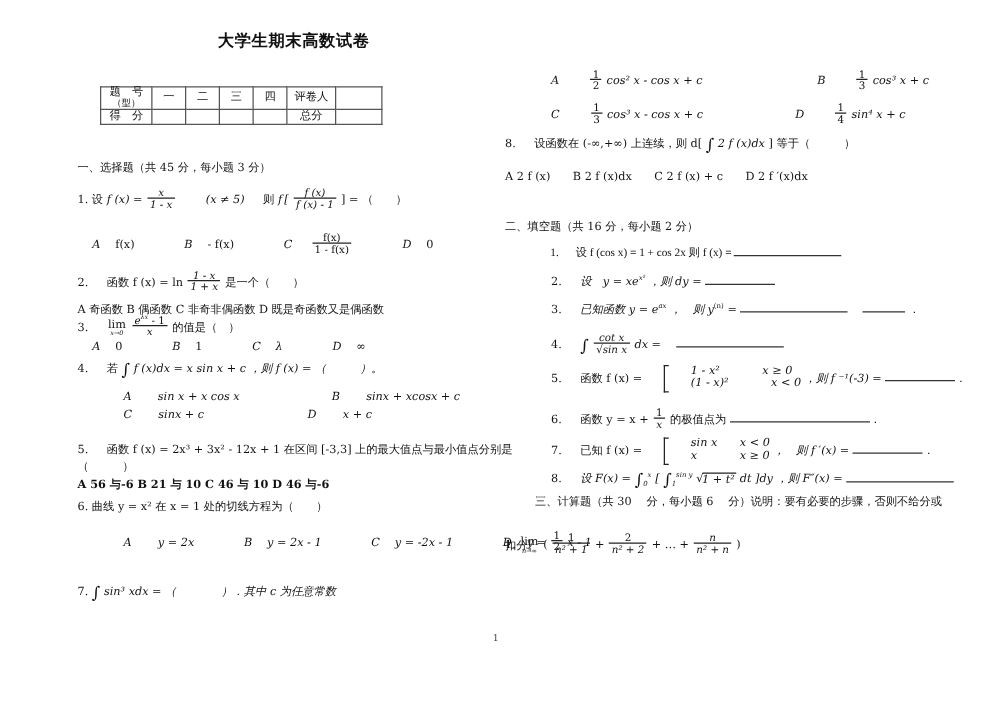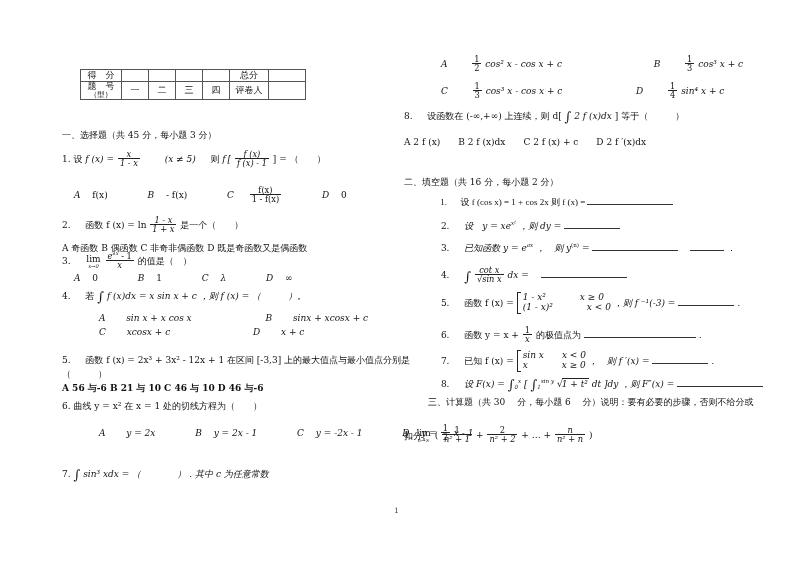--- a/index.html
+++ b/index.html
@@ -97,22 +97,23 @@
     line-height: 1.0;
     margin: 0 1px;
   }
   .lim .lm { display: block; font-style: normal; }
   .lim .lb { display: block; font-size: 0.58em; }
   .brace {
     display: inline-block;
     vertical-align: -0.42em;
     font-size: 1.0em;
     position: relative;
-    padding-left: 6px;
+    padding-left: 22px;
     line-height: 1.12;
+    margin-left: 14px;
   }
   .brace::before {
     content: "";
     position: absolute;
     left: 0; top: 0px;
     width: 3px; height: 100%;
     border-left: 1px solid #222;
     border-top: 1px solid #222;
     border-bottom: 1px solid #222;
   }
@@ -137,44 +138,45 @@
     text-align: center;
     font-size: 7.5px;
     color: #444;
   }
 </style>
 </head>
 <body>
 
 <div class="page">
 
+  <div class="title">大学生期末高数试卷</div>
 
   <table class="score-table">
     <tbody>
         <tr>
-      <td class="c-label">得　分</td>
-      <td class="c-num"></td>
-      <td class="c-num"></td>
-      <td class="c-num"></td>
-      <td class="c-num"></td>
-      <td class="c-mark">总分</td>
-      <td class="c-blank"></td>
-    </tr>
-    <tr>
       <td class="c-label">
         <div>题　号</div>
         <div class="tiny">（型）</div>
       </td>
       <td class="c-num">一</td>
       <td class="c-num">二</td>
       <td class="c-num">三</td>
       <td class="c-num">四</td>
       <td class="c-mark">评卷人</td>
       <td class="c-blank"></td>
     </tr>
+    <tr>
+      <td class="c-label">得　分</td>
+      <td class="c-num"></td>
+      <td class="c-num"></td>
+      <td class="c-num"></td>
+      <td class="c-num"></td>
+      <td class="c-mark">总分</td>
+      <td class="c-blank"></td>
+    </tr>
   </tbody>
     </table>
 
   <div class="col col-left">
 
     <div class="sec-head" style="position:absolute; top:131px;">一、选择题（共 45 分，每小题 3 分）</div>
 
     <div class="q" style="position:absolute; top:150px;">
       <span>1.</span>
       <span>设</span>
@@ -266,21 +268,21 @@
       <span class="sp-l"></span>
       <span class="m">A</span>
       <span class="sp"></span><span class="m">sin x + x cos x</span>
       <span class="sp-l"></span><span class="sp-l"></span>
       <span class="m">B</span>
       <span class="sp"></span><span class="m">sinx + xcosx + c</span>
     </div>
     <div class="opts" style="position:absolute; top:328px;">
       <span class="sp-l"></span>
       <span class="m">C</span>
-      <span class="sp"></span><span class="m">xcosx + c</span>
+      <span class="sp"></span><span class="m">sinx + c</span>
       <span class="sp-l"></span><span class="sp-l"></span><span class="sp-s"></span>
       <span class="m">D</span>
       <span class="sp"></span><span class="m">x + c</span>
     </div>
 
     <div class="q" style="position:absolute; top:356px;text-align:center;">
       <span>5.</span>
       <span class="sp-s"></span>
       <span>函数 f (x) = 2x³ + 3x² - 12x + 1 在区间 [-3,3] 上的最大值点与最小值点分别是</span>
     </div>

